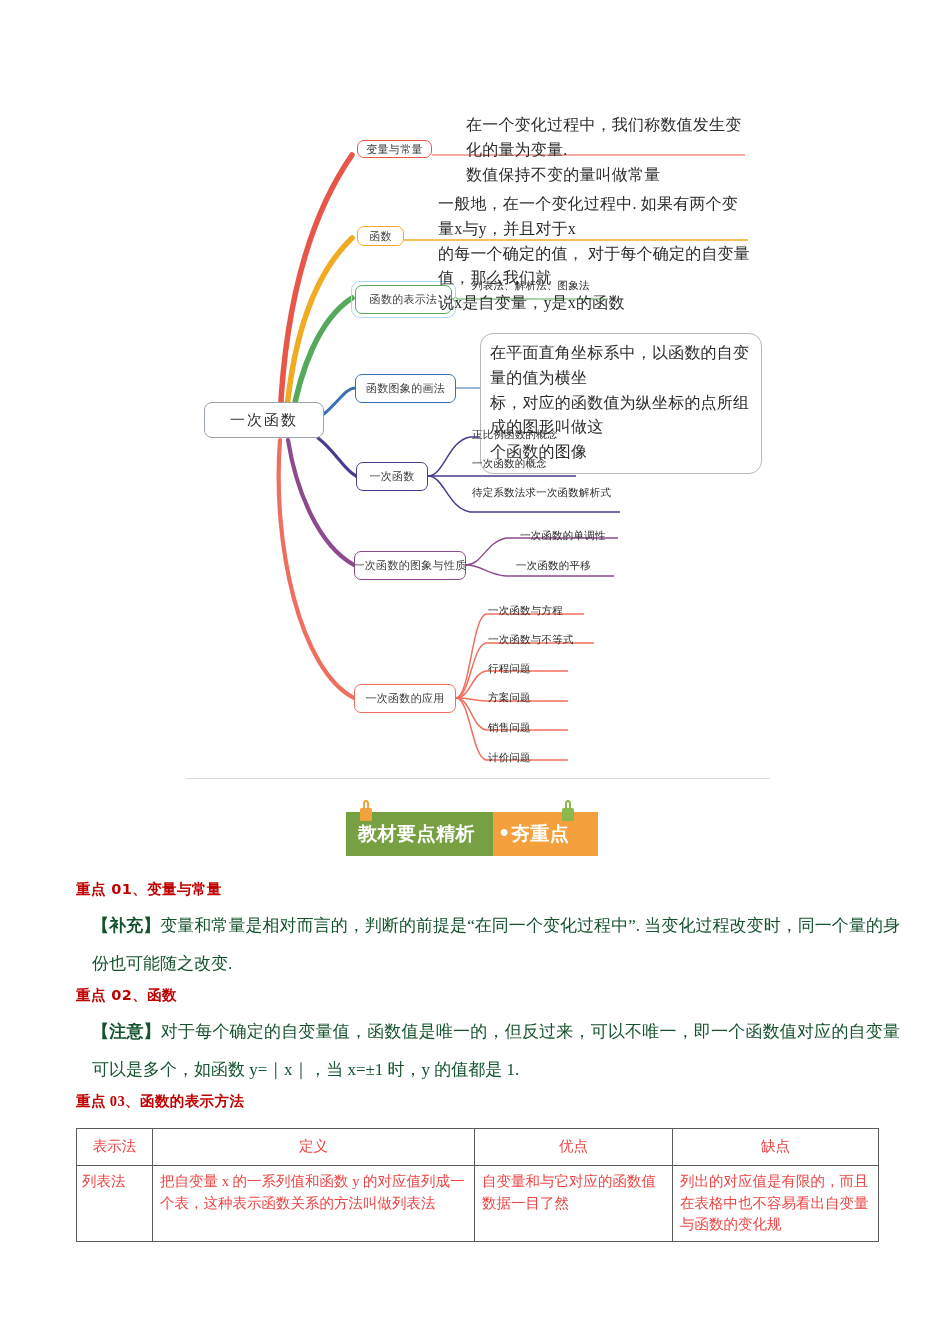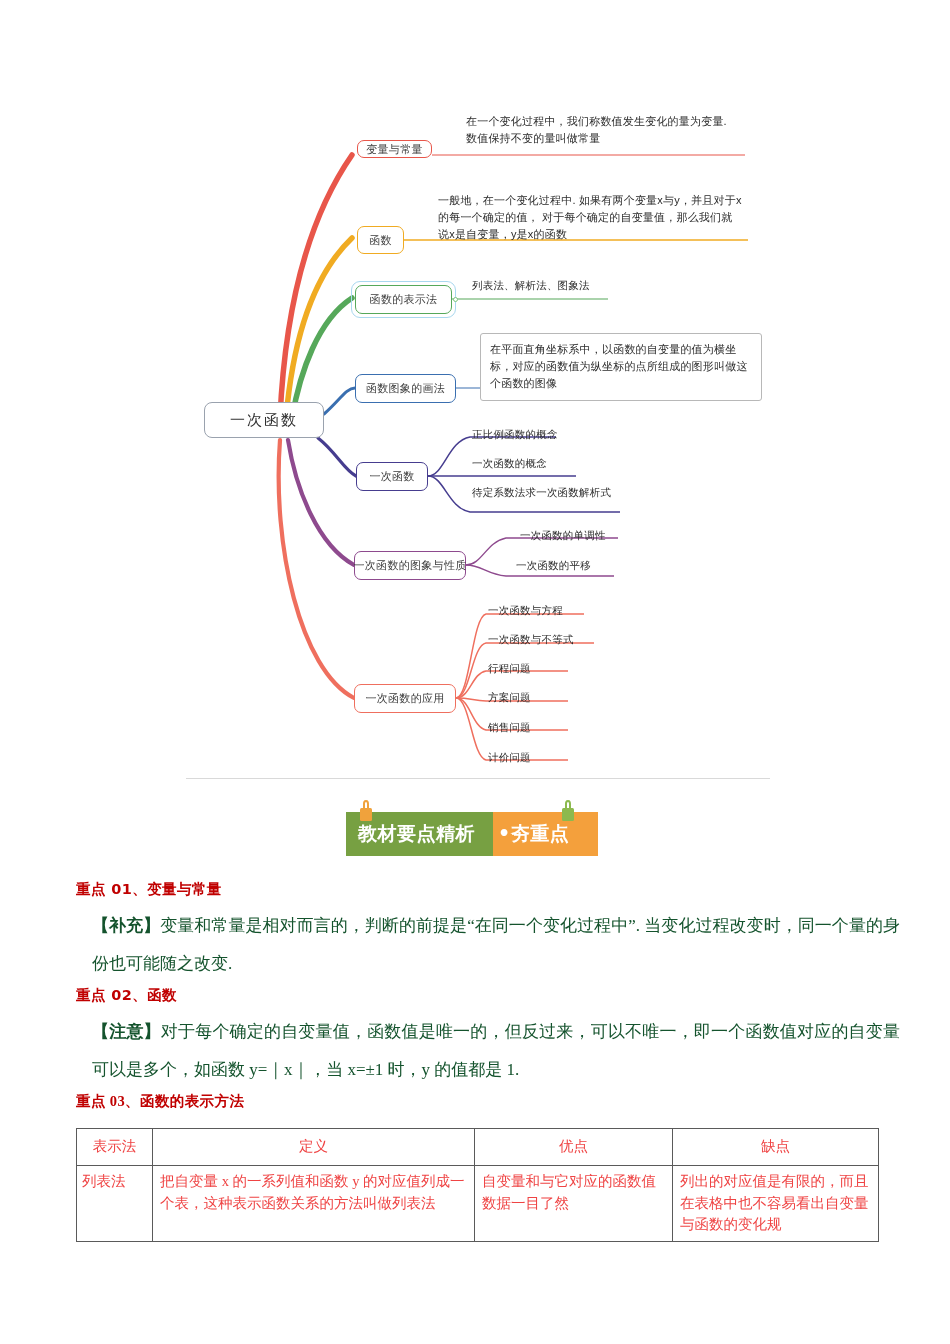--- a/index.html
+++ b/index.html
@@ -49,29 +49,29 @@
   }
   .mm-center {
     border: 1.4px solid #9aa2ae;
     border-radius: 8px;
     font-size: 15px;
     color: #2f2f2f;
     letter-spacing: 2px;
   }
   .mm-desc {
     position: absolute;
-    font-family: Liberation Sans, sans-serif;
-    font-size: 11px;
+    font-family: Liberation Serif, serif;
+    font-size: 16px;
     color: #2b2b2b;
     line-height: 1.55;
     letter-spacing: 0.2px;
   }
   .mm-desc.boxed {
     border: 1px solid #b8b8b8;
-    border-radius: 3px;
+    border-radius: 13px;
     background: #fff;
     padding: 7px 9px 8px 9px;
     box-sizing: border-box;
   }
   .mm-leaf {
     position: absolute;
     font-family: "DejaVu Sans", "Liberation Sans", sans-serif;
     font-size: 10.5px;
     color: #2b2b2b;
     white-space: nowrap;
@@ -239,21 +239,21 @@
     </svg>
 
     <div class="mm-node mm-center" style="left:204px; top:402px; width:120px; height:36px;">
       <span>一次函数</span>
     </div>
 
     <div class="mm-node" style="left:357px; top:140px; width:75px; height:18px; border:1.4px solid #e8564a;text-align:right;">
       <span>变量与常量</span>
     </div>
 
-    <div class="mm-node" style="left:357px; top:226px; width:47px; height:28px; border:1.4px solid #f0ab22;">
+    <div class="mm-node" style="left:357px; top:226px; width:47px; height:20px; border:1.4px solid #f0ab22;">
       <span>函数</span>
     </div>
 
     <div class="sel-ring" style="left:351px; top:281px; width:105px; height:37px;"></div>
     <div class="mm-node" style="left:355px; top:285px; width:97px; height:29px; border:1.4px solid #56a85a;">
       <span>函数的表示法</span>
     </div>
     <div class="sel-dot" style="left:453px; top:297px;"></div>
 
     <div class="mm-node" style="left:355px; top:374px; width:101px; height:29px; border:1.4px solid #3a6fb0;">

